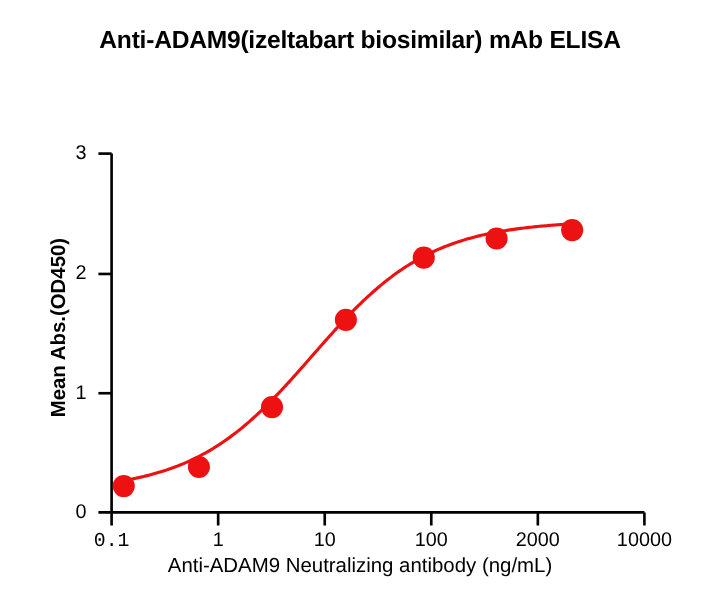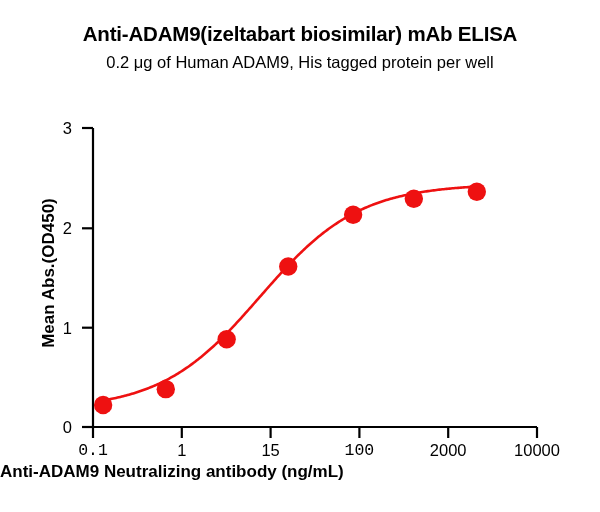--- a/index.html
+++ b/index.html
@@ -62,41 +62,41 @@
     font-size: 17px;
     font-weight: bold;
     white-space: nowrap;
   }
 
   #x-axis-title {
     position: absolute;
     left: 0;
     top: 462px;
     width: 600px;
+    text-align: center;
     font-size: 17px;
-    font-weight: bold;
+    font-weight: normal;
     white-space: nowrap;
   }
 
   .tick-label {
     position: absolute;
     font-size: 16.5px;
     font-weight: normal;
     white-space: nowrap;
   }
   .xtick-label { transform: translateX(-50%); }
   .ytick-label { transform: translateY(-50%); text-align: right; }
 </style>
 </head>
 <body>
 
 <div id="figure">
 
   <div id="chart-title">Anti-ADAM9(izeltabart biosimilar) mAb ELISA</div>
-  <div id="chart-subtitle">0.2 μg of Human ADAM9, His tagged protein per well</div>
 
   <svg id="plot-svg" width="600" height="512">
 
     <line x1="93" y1="128" x2="93" y2="427" stroke="#000000" stroke-width="2.2"></line>
     <line x1="93" y1="427" x2="537" y2="427" stroke="#000000" stroke-width="2.2"></line>
 
     <g>
       <line x1="82" y1="427" x2="93" y2="427" stroke="#000000" stroke-width="2.2"></line>
       <line x1="82" y1="327.7" x2="93" y2="327.7" stroke="#000000" stroke-width="2.2"></line>
       <line x1="82" y1="228.3" x2="93" y2="228.3" stroke="#000000" stroke-width="2.2"></line>
@@ -125,21 +125,21 @@
       </g>
   </svg>
 
   <div class="tick-label ytick-label" style="left:50px; top:427px; width:22px;">0</div>
   <div class="tick-label ytick-label" style="left:50px; top:327.7px; width:22px;">1</div>
   <div class="tick-label ytick-label" style="left:50px; top:228.3px; width:22px;">2</div>
   <div class="tick-label ytick-label" style="left:50px; top:128px; width:22px;">3</div>
 
   <div class="tick-label xtick-label" style="left:93px; top:441px;font-family:Liberation Mono, monospace;">0.1</div>
   <div class="tick-label xtick-label" style="left:181.8px; top:441px;">1</div>
-  <div class="tick-label xtick-label" style="left:270.6px; top:441px;">15</div>
-  <div class="tick-label xtick-label" style="left:359.4px; top:441px;font-family:Liberation Mono, monospace;">100</div>
+  <div class="tick-label xtick-label" style="left:270.6px; top:441px;">10</div>
+  <div class="tick-label xtick-label" style="left:359.4px; top:441px;">100</div>
   <div class="tick-label xtick-label" style="left:448.2px; top:441px;">2000</div>
   <div class="tick-label xtick-label" style="left:537px; top:441px;">10000</div>
 
   <div id="y-axis-title">Mean Abs.(OD450)</div>
   <div id="x-axis-title">Anti-ADAM9 Neutralizing antibody (ng/mL)</div>
 
 </div>
 
 </body></html>

